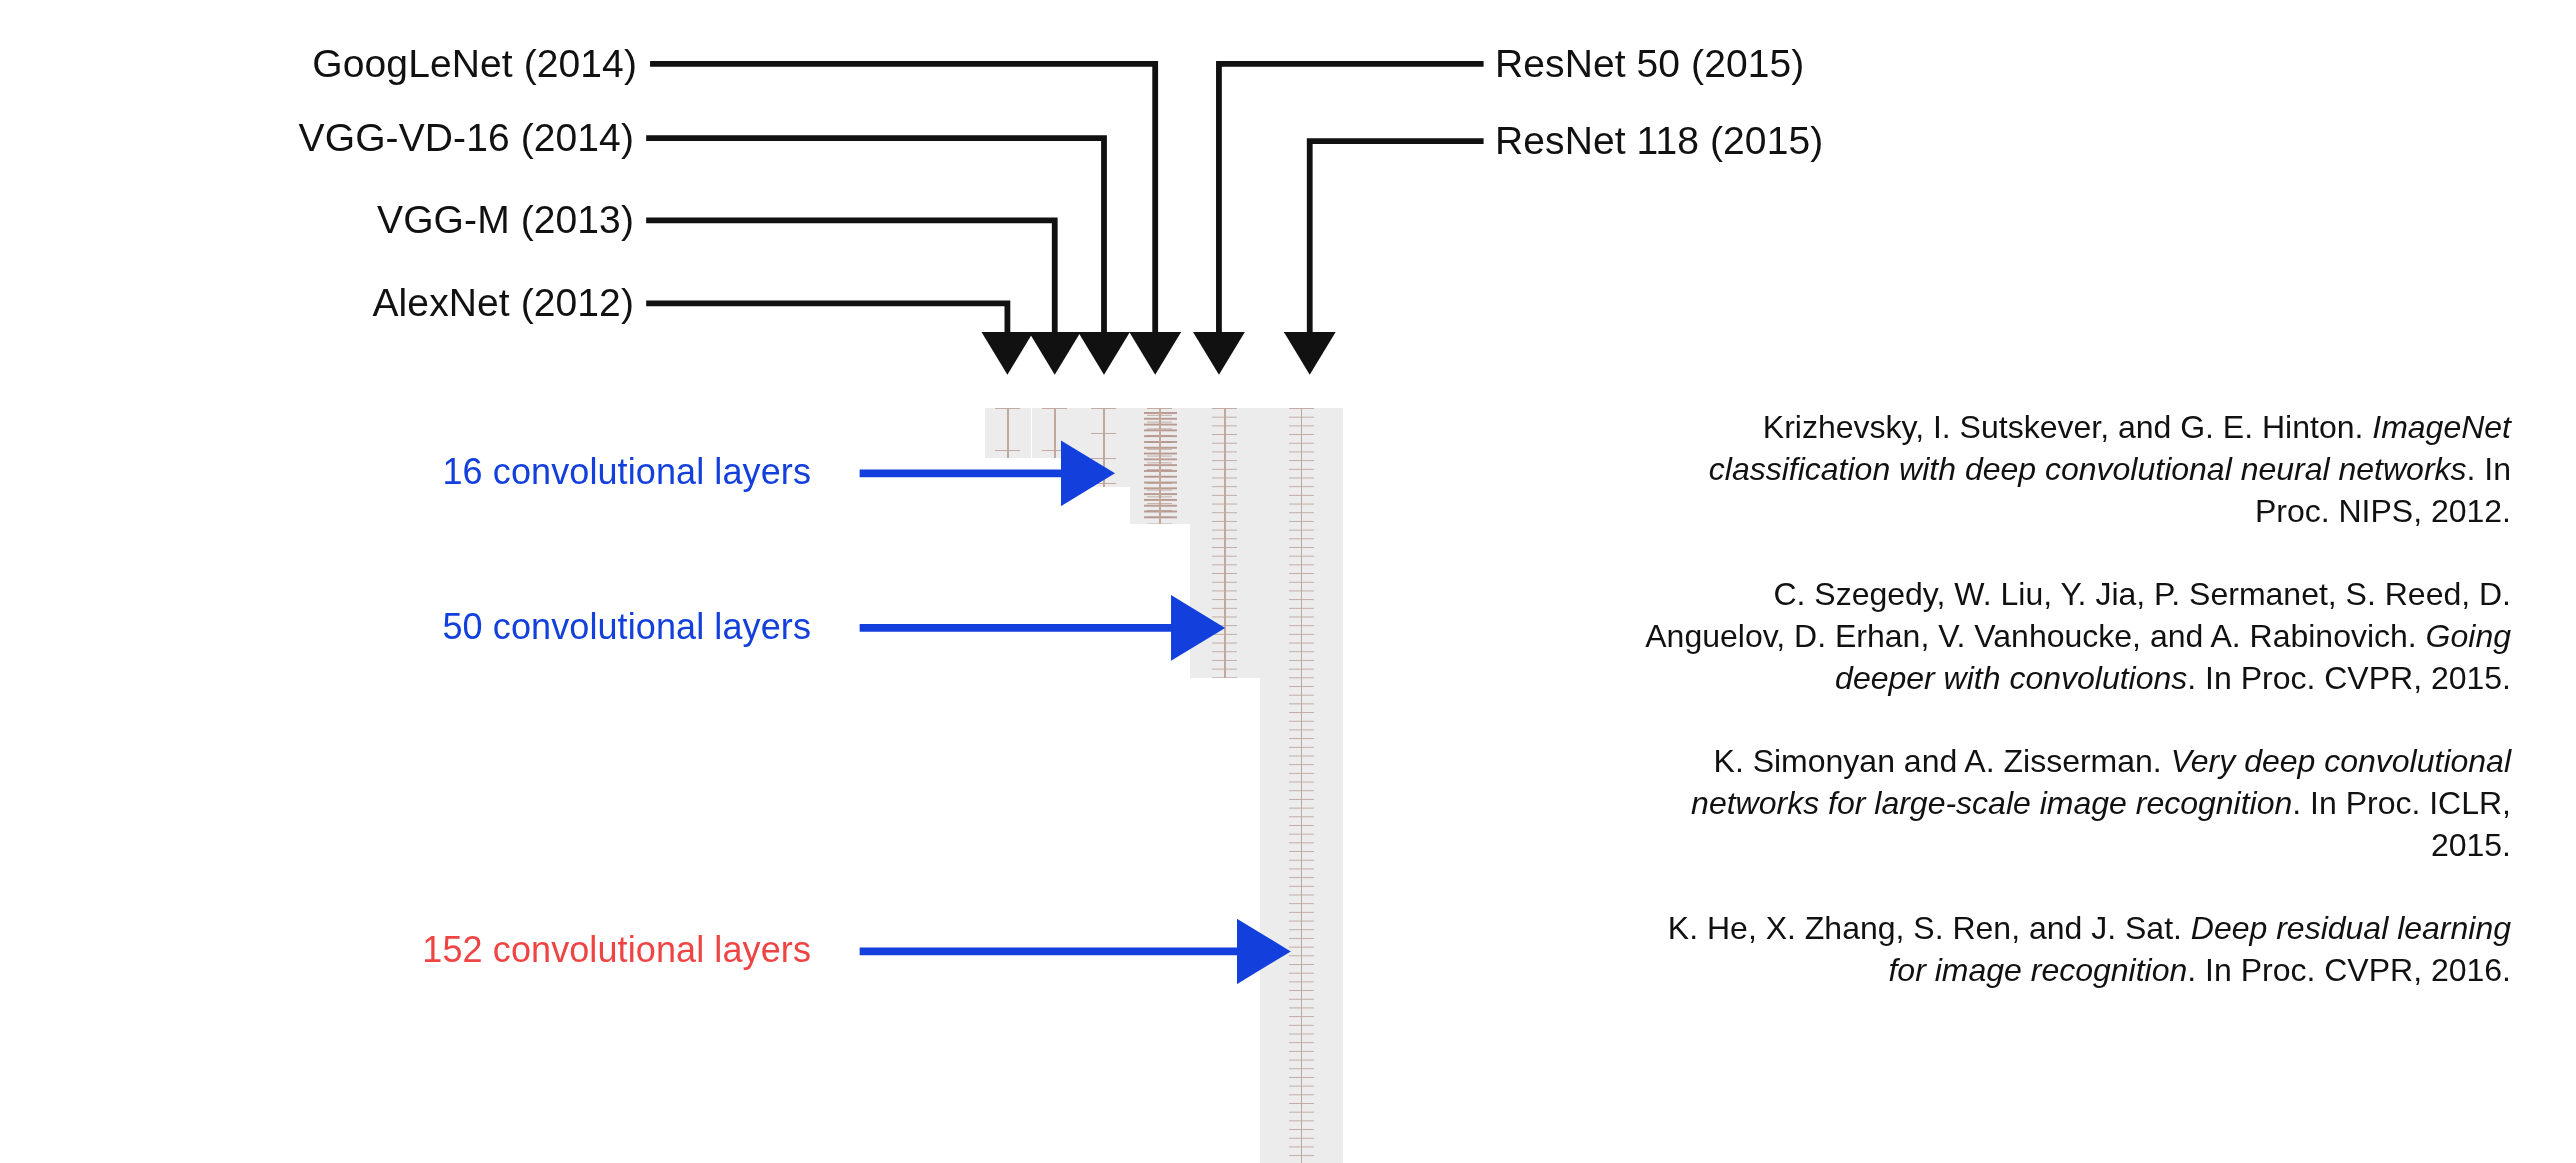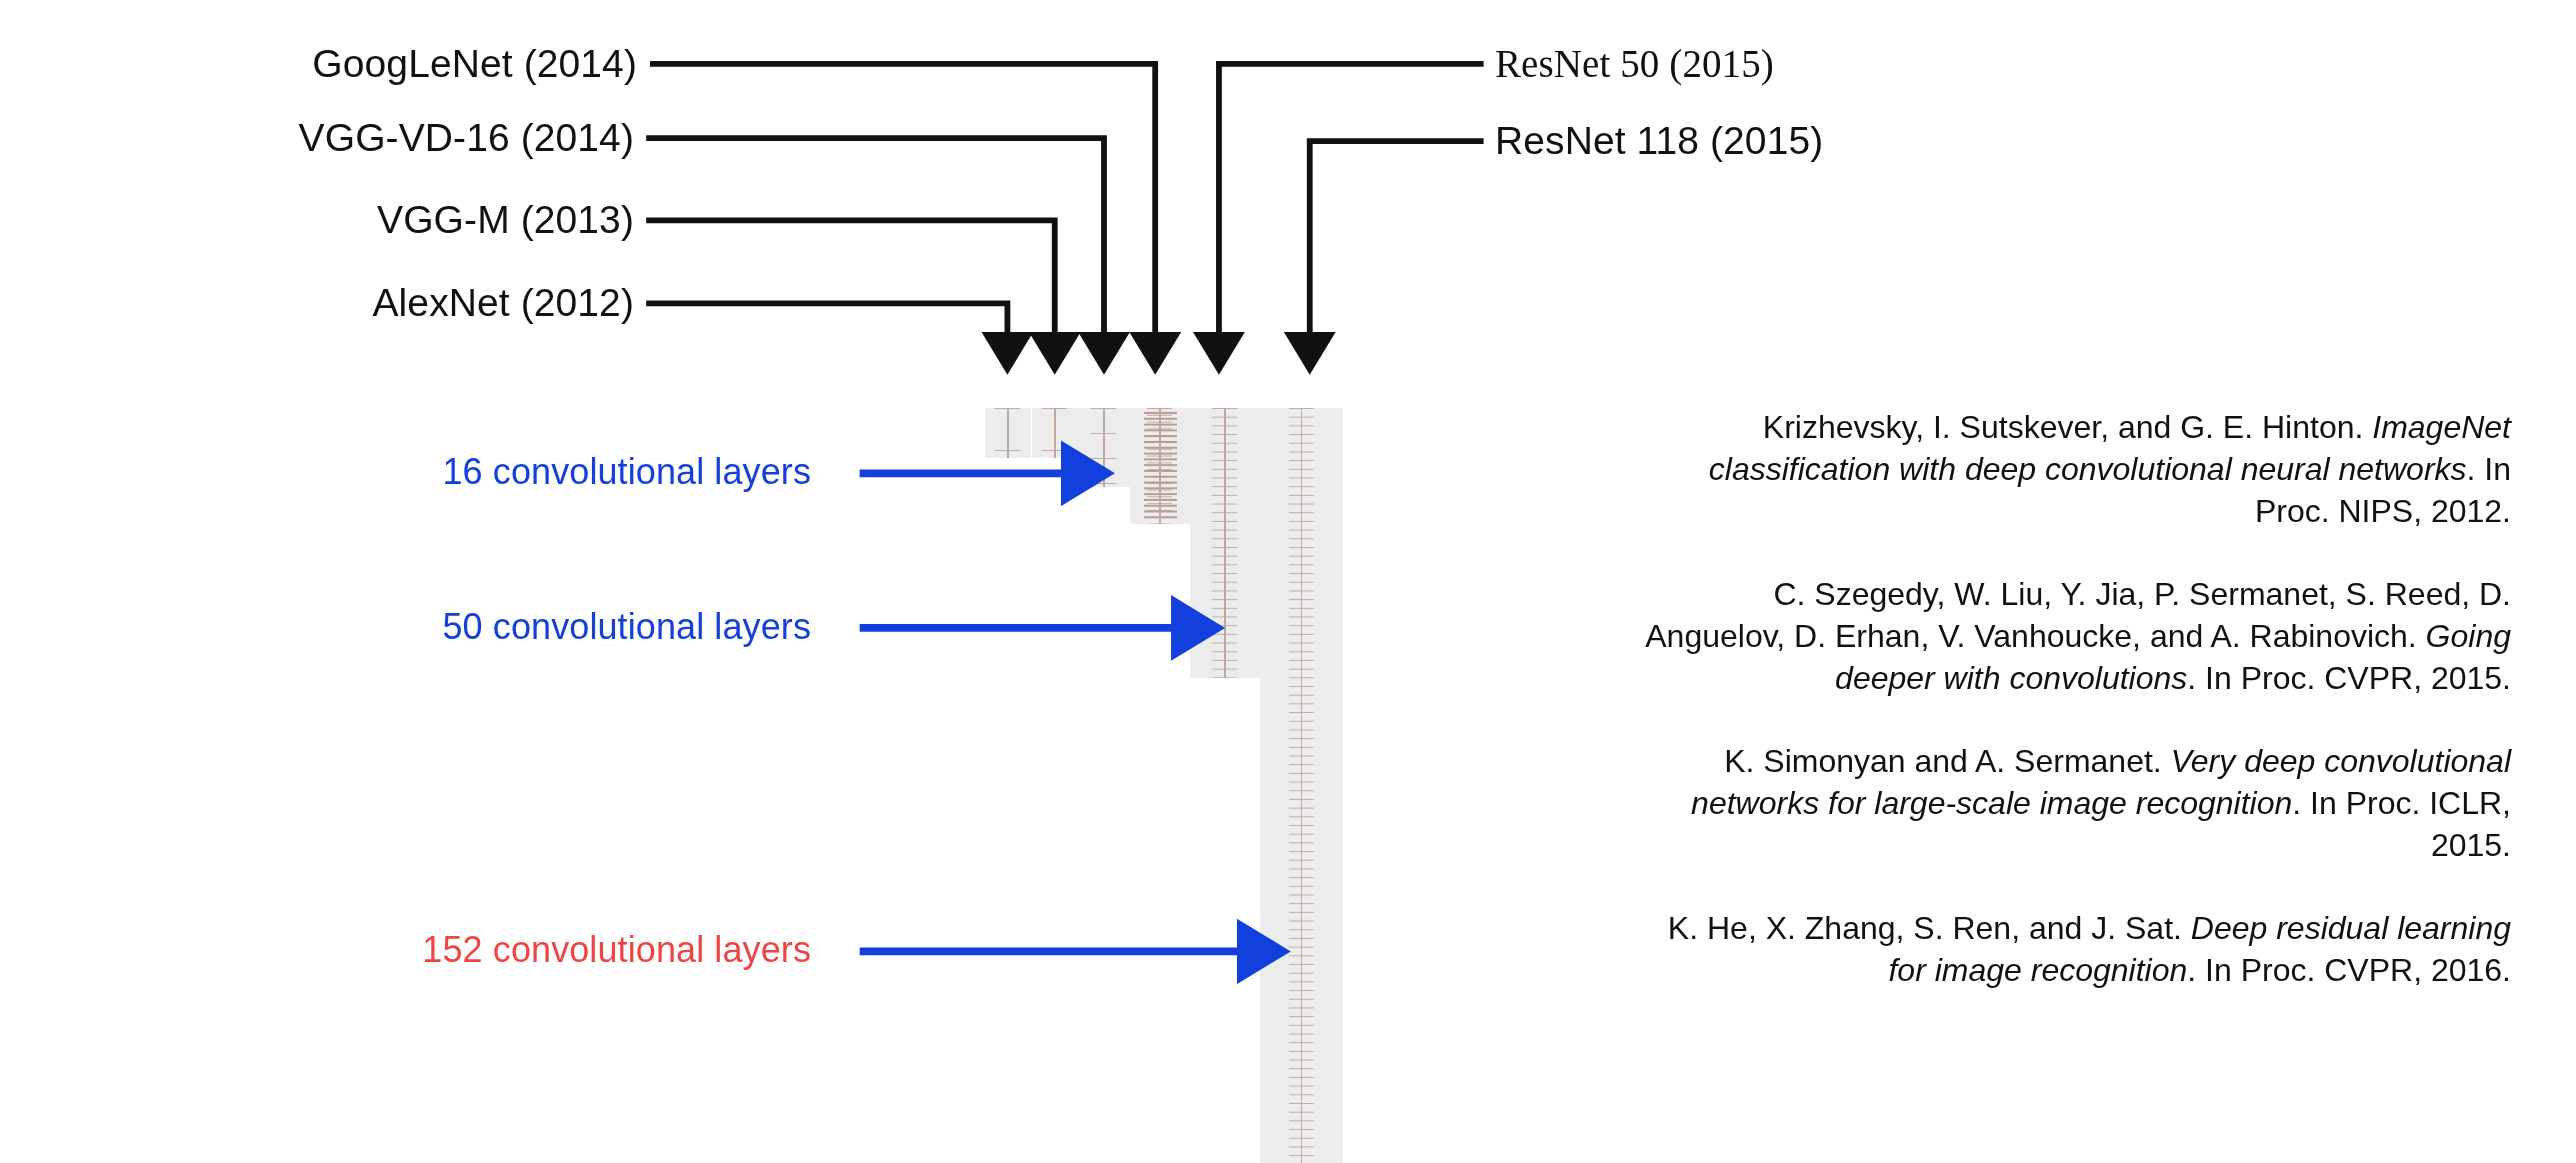--- a/index.html
+++ b/index.html
@@ -198,42 +198,42 @@
   </svg>
 
   <div class="net-label" style="left:0px; top:42px; width:637px;">GoogLeNet (2014)</div>
 
   <div class="net-label" style="left:0px; top:116px; width:634px;">VGG-VD-16 (2014)</div>
 
   <div class="net-label" style="left:0px; top:198px; width:634px;">VGG-M (2013)</div>
 
   <div class="net-label" style="left:0px; top:281px; width:634px;">AlexNet (2012)</div>
 
-  <div class="res-label" style="left:1495px; top:42px;font-family:Liberation Serif, serif;">ResNet 50 (2015)</div>
+  <div class="res-label" style="left:1495px; top:42px;">ResNet 50 (2015)</div>
 
   <div class="res-label" style="left:1495px; top:119px;">ResNet 118 (2015)</div>
 
   <div class="blue-label" style="left:174px; top:451px; width:637px; color:#1340dd;">16 convolutional layers</div>
 
   <div class="blue-label" style="left:174px; top:606px; width:637px; color:#1340dd;">50 convolutional layers</div>
 
   <div class="blue-label" style="left:174px; top:929px; width:637px; color:#ef4444;">152 convolutional layers</div>
 
   <div id="refs">
 
     <div class="ref">
       <span>Krizhevsky, I. Sutskever, and G. E. Hinton. </span><em>ImageNet classification with deep convolutional neural networks</em><span>. In Proc. NIPS, 2012.</span>
     </div>
 
     <div class="ref">
       <span>C. Szegedy, W. Liu, Y. Jia, P. Sermanet, S. Reed, D. Anguelov, D. Erhan, V. Vanhoucke, and A. Rabinovich. </span><em>Going deeper with convolutions</em><span>. In Proc. CVPR, 2015.</span>
     </div>
 
     <div class="ref">
-      <span>K. Simonyan and A. Sermanet. </span><em>Very deep convolutional networks for large-scale image recognition</em><span>. In Proc. ICLR, 2015.</span>
+      <span>K. Simonyan and A. Zisserman. </span><em>Very deep convolutional networks for large-scale image recognition</em><span>. In Proc. ICLR, 2015.</span>
     </div>
 
     <div class="ref">
       <span>K. He, X. Zhang, S. Ren, and J. Sat. </span><em>Deep residual learning for image recognition</em><span>. In Proc. CVPR, 2016.</span>
     </div>
 
   </div>
 
 </div>
 

